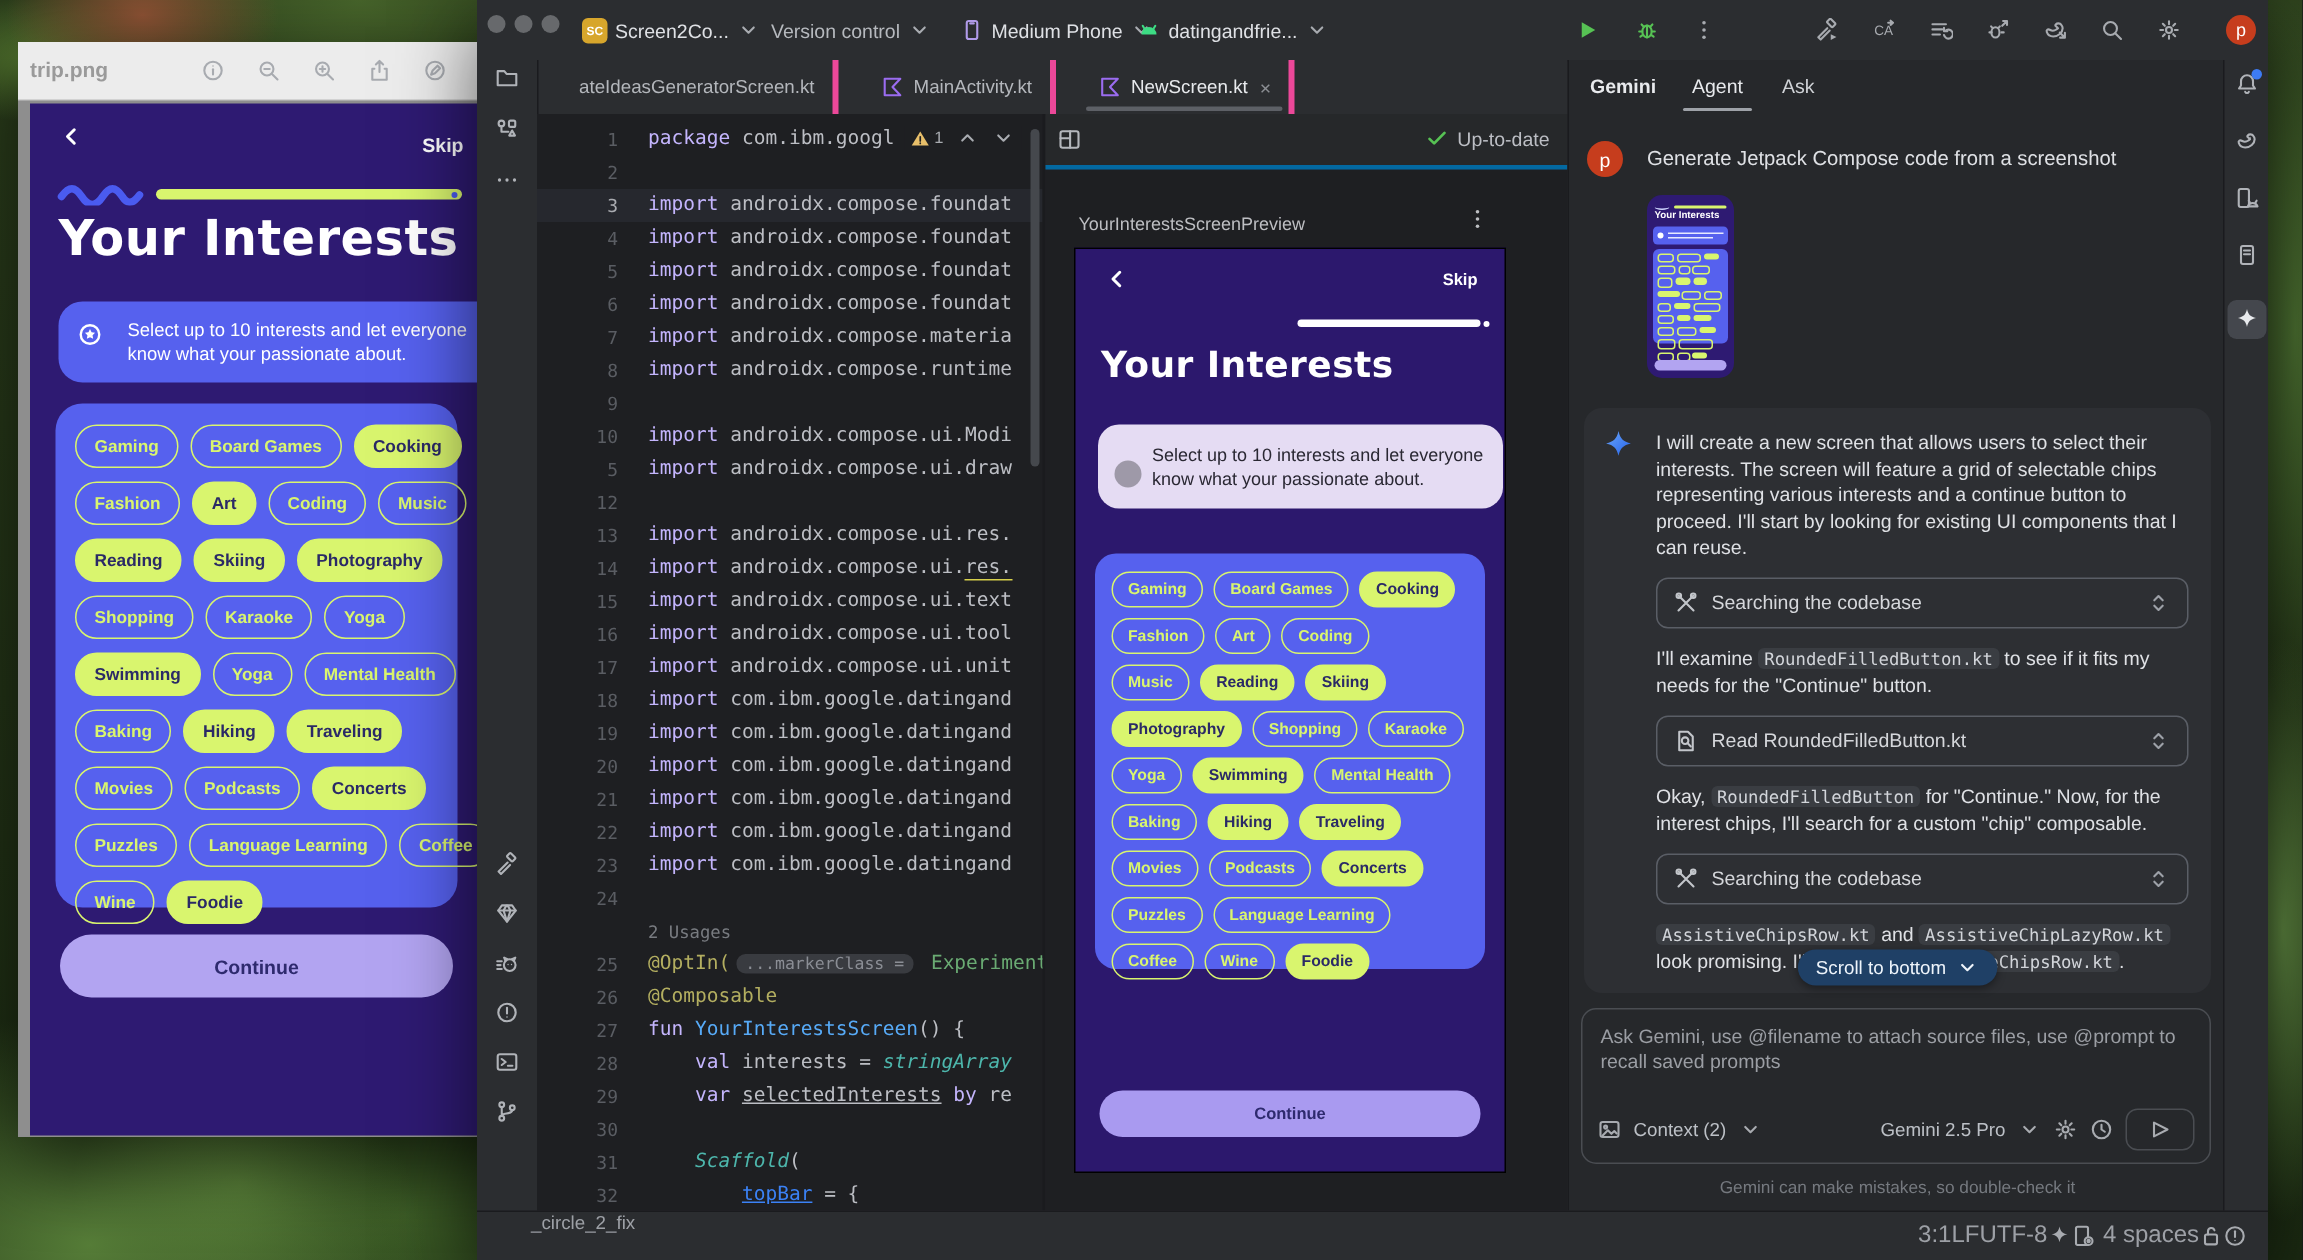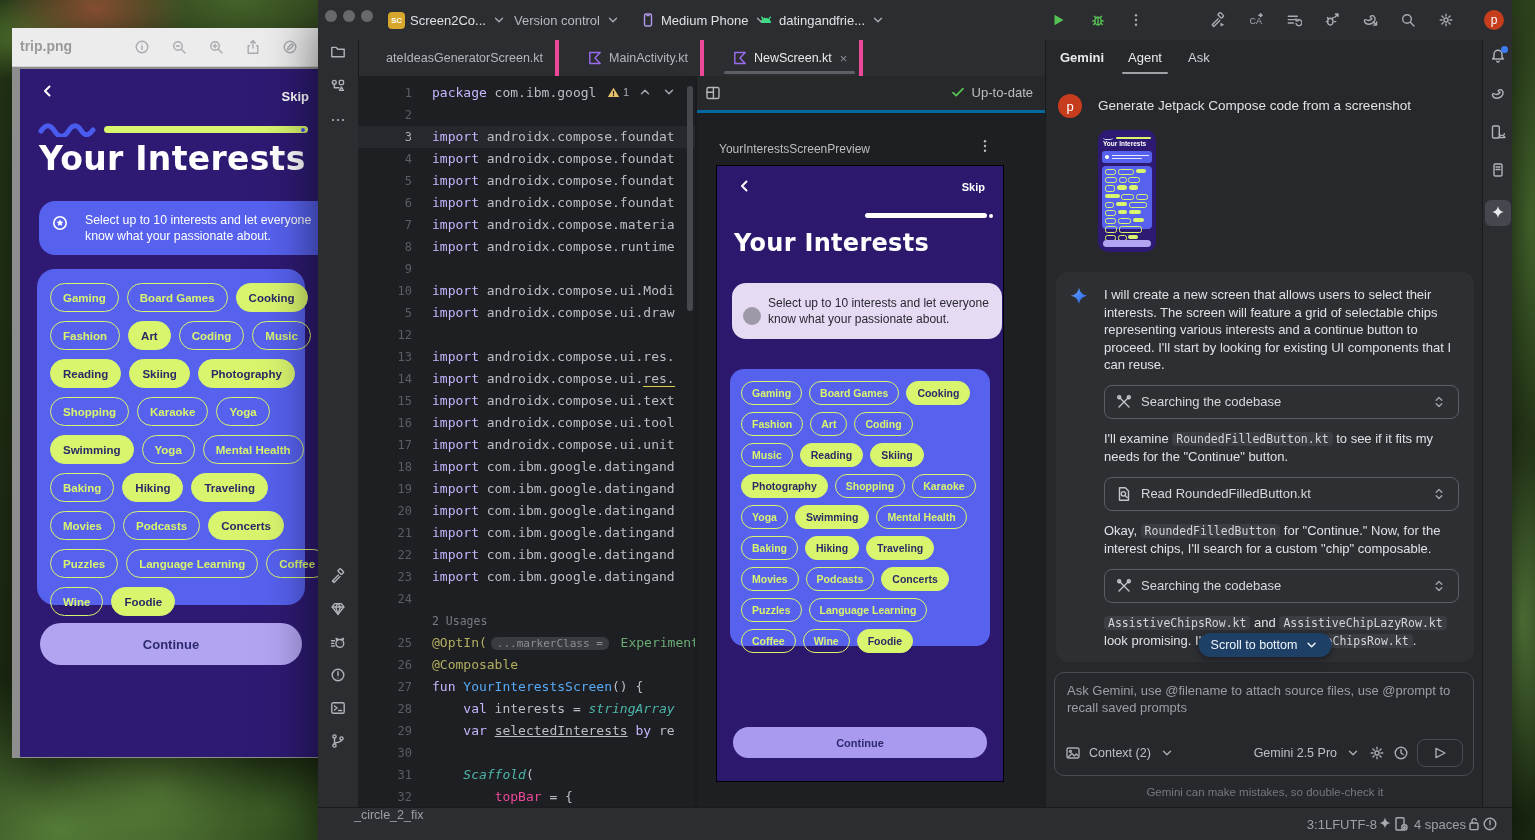--- a/index.html
+++ b/index.html
@@ -97,21 +97,21 @@
   .stripe-ic{color:#b0b3b8;}
 
   #editor{position:absolute;left:40px;top:76px;width:337px;height:732px;background:#1e1f22;overflow:hidden;border-right:2px solid #1a1b1e;}
   #code-lines{position:absolute;left:0;top:6px;right:0;}
   .code-row{display:flex;height:22px;line-height:22px;white-space:pre;font-family:"DejaVu Sans Mono",monospace;}
   .code-row.cur{background:#26282e;}
   .ln{flex:none;width:54px;padding-right:20px;text-align:right;font-size:12px;color:#5a5d63;}
   .code-row.cur .ln{color:#a9abb0;}
   .ct{font-size:13px;}
   .tk-kw{color:#c4b5fd;} .tk-pl{color:#bcbec4;} .tk-ann{color:#b3ae60;} .tk-fn{color:#57aaf7;}
-  .tk-call{color:#4db6ac;font-style:italic;} .tk-grn{color:#6aab73;} .tk-prm{color:#ec4899;}
+  .tk-call{color:#4db6ac;font-style:italic;} .tk-grn{color:#6aab73;} .tk-prm{color:#3b82f6;text-decoration:underline;}
   .tk-ul{color:#bcbec4;text-decoration:underline;}
   .tk-wl{color:#bcbec4;border-bottom:1.5px solid #d6cf4b;}
   .inlay{background:#393b40;color:#8b8e95;border-radius:6px;padding:0 6px;font-size:11px;margin:0 4px;align-self:center;line-height:16px;height:16px;}
   .usages{font-family:"DejaVu Sans Mono",monospace;font-size:11.5px;color:#787b80;}
   #inspection{position:absolute;right:14px;top:8px;display:flex;align-items:center;gap:8px;background:#1e1f22;padding:0 4px;color:#a8abb0;font-size:11px;}
   #editor-scroll{position:absolute;right:2px;top:10px;width:6px;height:225px;border-radius:3px;background:#45484d;}
 
   #preview-panel{position:absolute;left:379px;top:76px;width:348px;height:732px;background:#1e1f22;}
   #preview-topbar{position:absolute;left:0;top:0;right:0;height:34px;background:#26282a;border-bottom:3px solid #0369a1;}
   #preview-topbar .lefticon{position:absolute;left:8px;top:9px;color:#b4b7bc;}
@@ -148,21 +148,21 @@
   #stripe-right{position:absolute;right:0;top:40px;width:29px;bottom:32px;background:#2b2d30;border-left:1px solid #1a1b1e;
      display:flex;flex-direction:column;align-items:center;padding-top:8px;gap:22px;}
   .rs-ic{position:relative;color:#b0b3b8;}
   .rs-ic.active{background:#44474d;border-radius:6px;padding:5px;color:#e8eaed;}
   .bell-dot:after{content:"";position:absolute;right:-2px;top:-2px;width:7px;height:7px;border-radius:50%;background:#3d7bf4;}
 
   #statusbar{position:absolute;left:0;right:0;bottom:0;height:32px;background:#2b2d30;border-top:1px solid #1a1b1e;}
   #crumbs{position:absolute;left:14px;top:0;height:32px;display:flex;align-items:center;gap:22px;font-size:12.5px;color:#9da0a6;white-space:nowrap;overflow:hidden;max-width:860px;flex-direction:column;}
   .crumb{display:flex;align-items:center;gap:5px;}
   .crumb-sep{color:#6b6e74;font-size:11px;}
-  #status-right{position:absolute;right:14px;top:0;height:32px;display:flex;align-items:center;font-size:13px;color:#9da0a6;}
+  #status-right{position:absolute;right:14px;top:0;height:32px;display:flex;align-items:center;font-size:16px;color:#9da0a6;}
   .sr-item{display:flex;align-items:center;gap:5px;}
 </style>
 </head>
 <body>
 
 <div id="root">
 
   <div id="mac">
     <div id="mac-titlebar">
       <div id="mac-title">trip.png</div>

